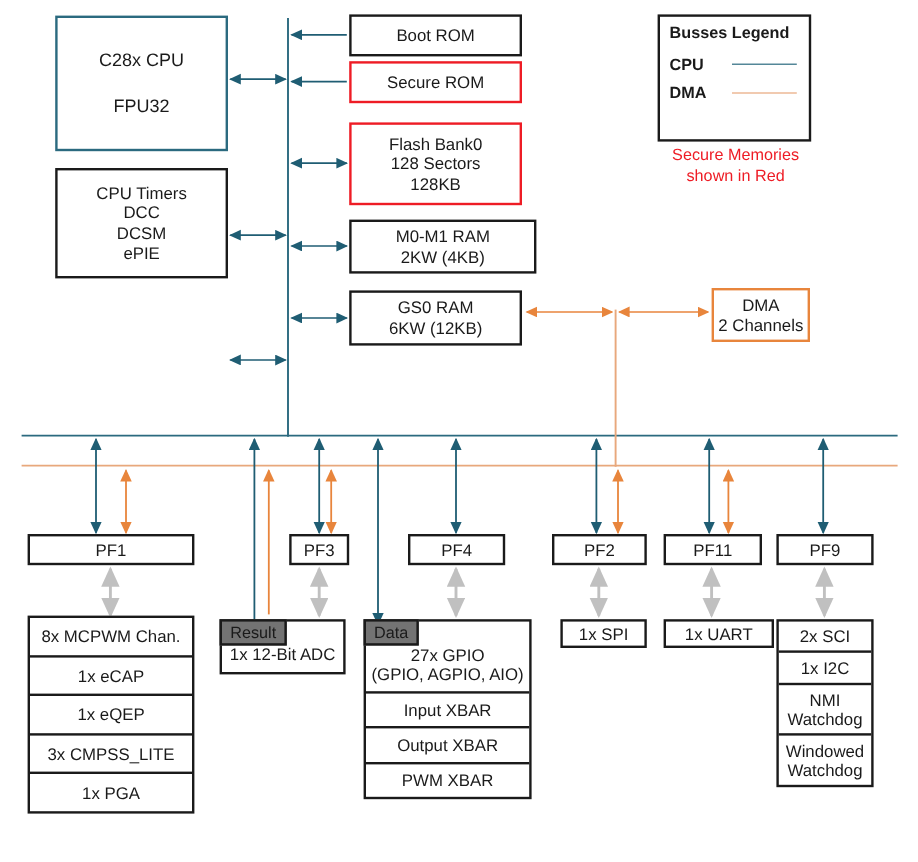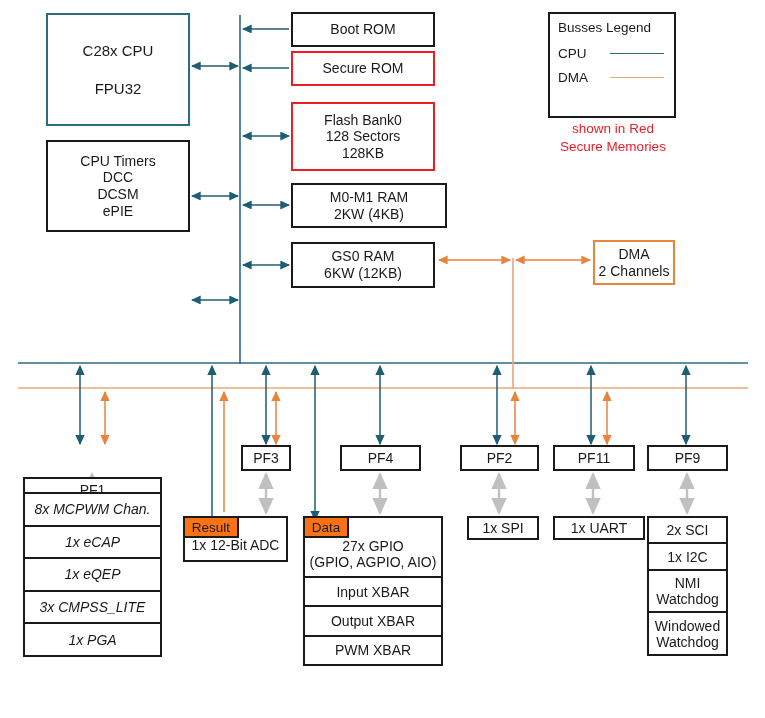--- a/index.html
+++ b/index.html
@@ -71,20 +71,21 @@
 
   
   #legend-box {
     position: absolute;
     left: 548px; top: 12px;
     width: 128px; height: 106px;
     border: 2px solid #1a1a1a;
     background: #fff;
     z-index: 6;
     padding: 6px 0 0 8px;
+    font-weight: bold;
   }
   #legend-box .leg-title {
     font-size: 13.5px; color: #1a1a1a; margin-bottom: 11px;
   }
   #legend-box .leg-row {
     display: flex; align-items: center;
     font-size: 13.5px; color: #1a1a1a;
     margin-bottom: 9px;
   }
   #legend-box .leg-row .leg-label { width: 52px; }
@@ -98,21 +99,21 @@
     font-size: 13.5px;
     color: #ee1c25;
     line-height: 1.3;
     z-index: 6;
   }
 
   
   .tag {
     position: absolute;
     border: 2px solid #1a1a1a;
-    background: #f97316;
+    background: #737373;
     font-size: 13.5px;
     color: #1a1a1a;
     display: flex; align-items: center; justify-content: center;
     z-index: 9;
     white-space: nowrap;
   }
 </style>
 </head>
 <body>
 
@@ -238,44 +239,44 @@
     <div class="leg-row cpu">
       <span class="leg-label">CPU</span>
       <span class="leg-line"></span>
     </div>
     <div class="leg-row dma">
       <span class="leg-label">DMA</span>
       <span class="leg-line"></span>
     </div>
   </div>
   <div id="legend-note">
+    <div>Secure Memories</div>
     <div>shown in Red</div>
-    <div>Secure Memories</div>
-  </div>
-
-  <div class="box f14" style="left:23px; top:445px; width:139px; height:26px;margin-top:32px;">
+  </div>
+
+  <div class="box f14" style="left:23px; top:445px; width:139px; height:26px;">
     <span class="ln">PF1</span>
   </div>
   <div class="box f14" style="left:241px; top:445px; width:50px; height:26px;">
     <span class="ln">PF3</span>
   </div>
   <div class="box f14" style="left:340px; top:445px; width:81px; height:26px;">
     <span class="ln">PF4</span>
   </div>
   <div class="box f14" style="left:460px; top:445px; width:79px; height:26px;">
     <span class="ln">PF2</span>
   </div>
   <div class="box f14" style="left:553px; top:445px; width:82px; height:26px;">
     <span class="ln">PF11</span>
   </div>
   <div class="box f14" style="left:647px; top:445px; width:81px; height:26px;">
     <span class="ln">PF9</span>
   </div>
 
-  <div class="stack" style="left:23px; top:492px; width:139px; height:165px;font-style:italic;">
+  <div class="stack" style="left:23px; top:513px; width:139px; height:165px;">
     <div class="cell">
       <span>8x MCPWM Chan.</span>
     </div>
     <div class="cell">
       <span>1x eCAP</span>
     </div>
     <div class="cell">
       <span>1x eQEP</span>
     </div>
     <div class="cell">

